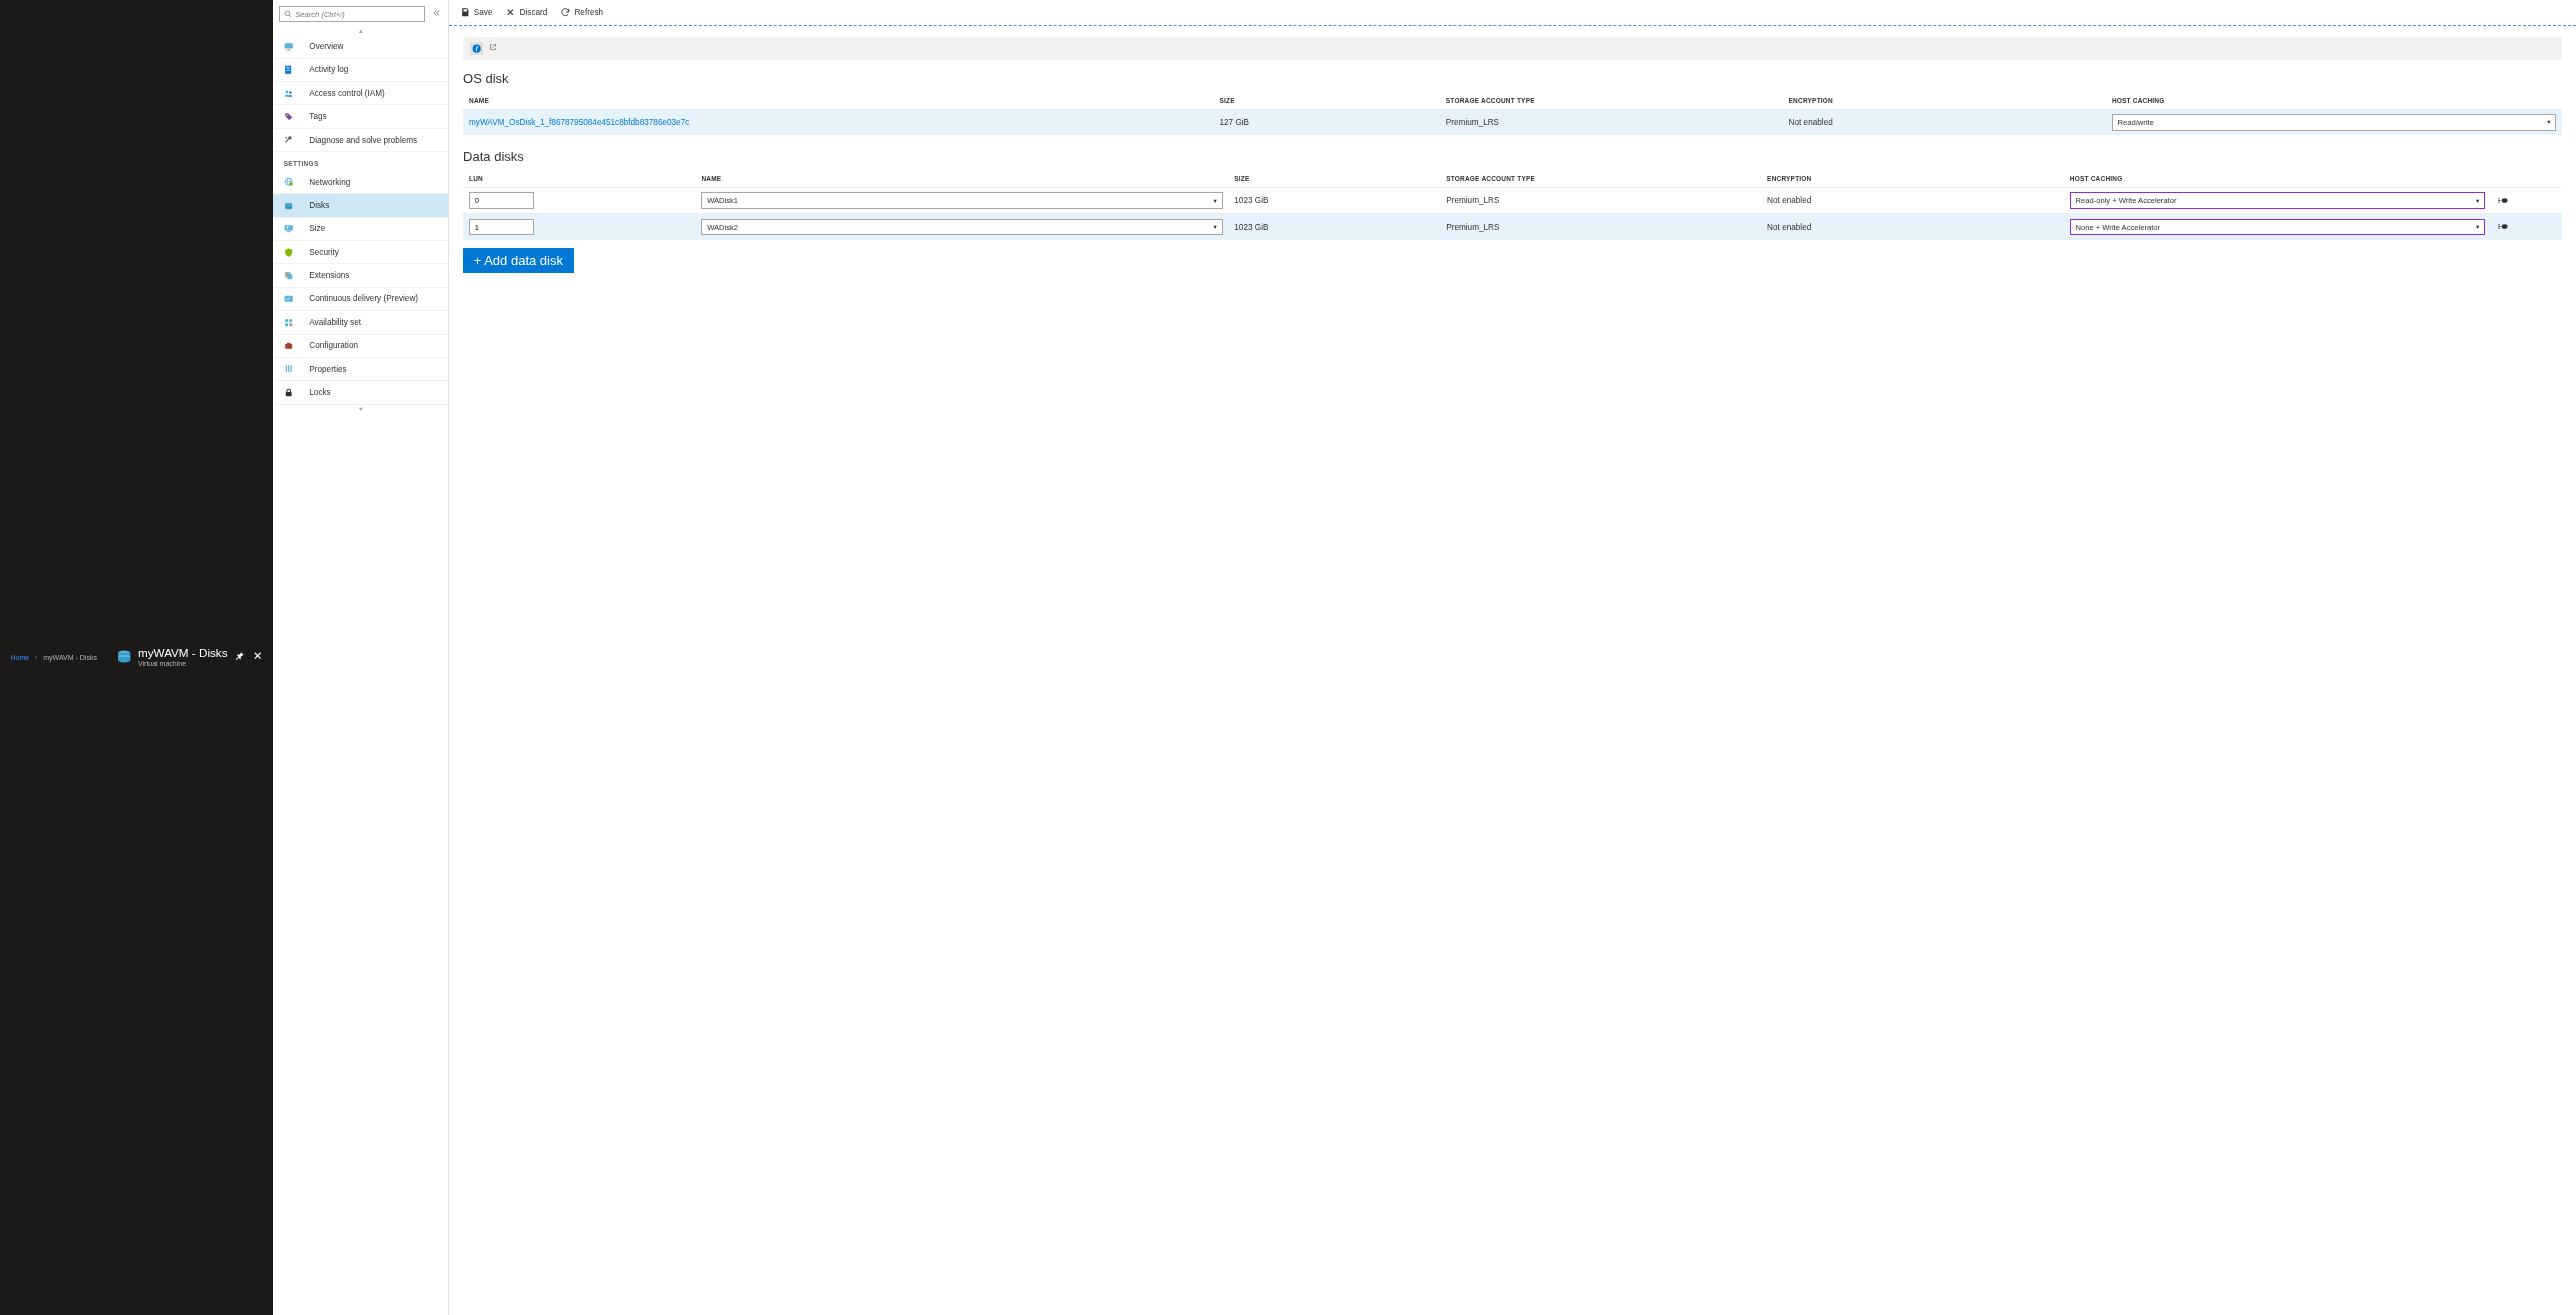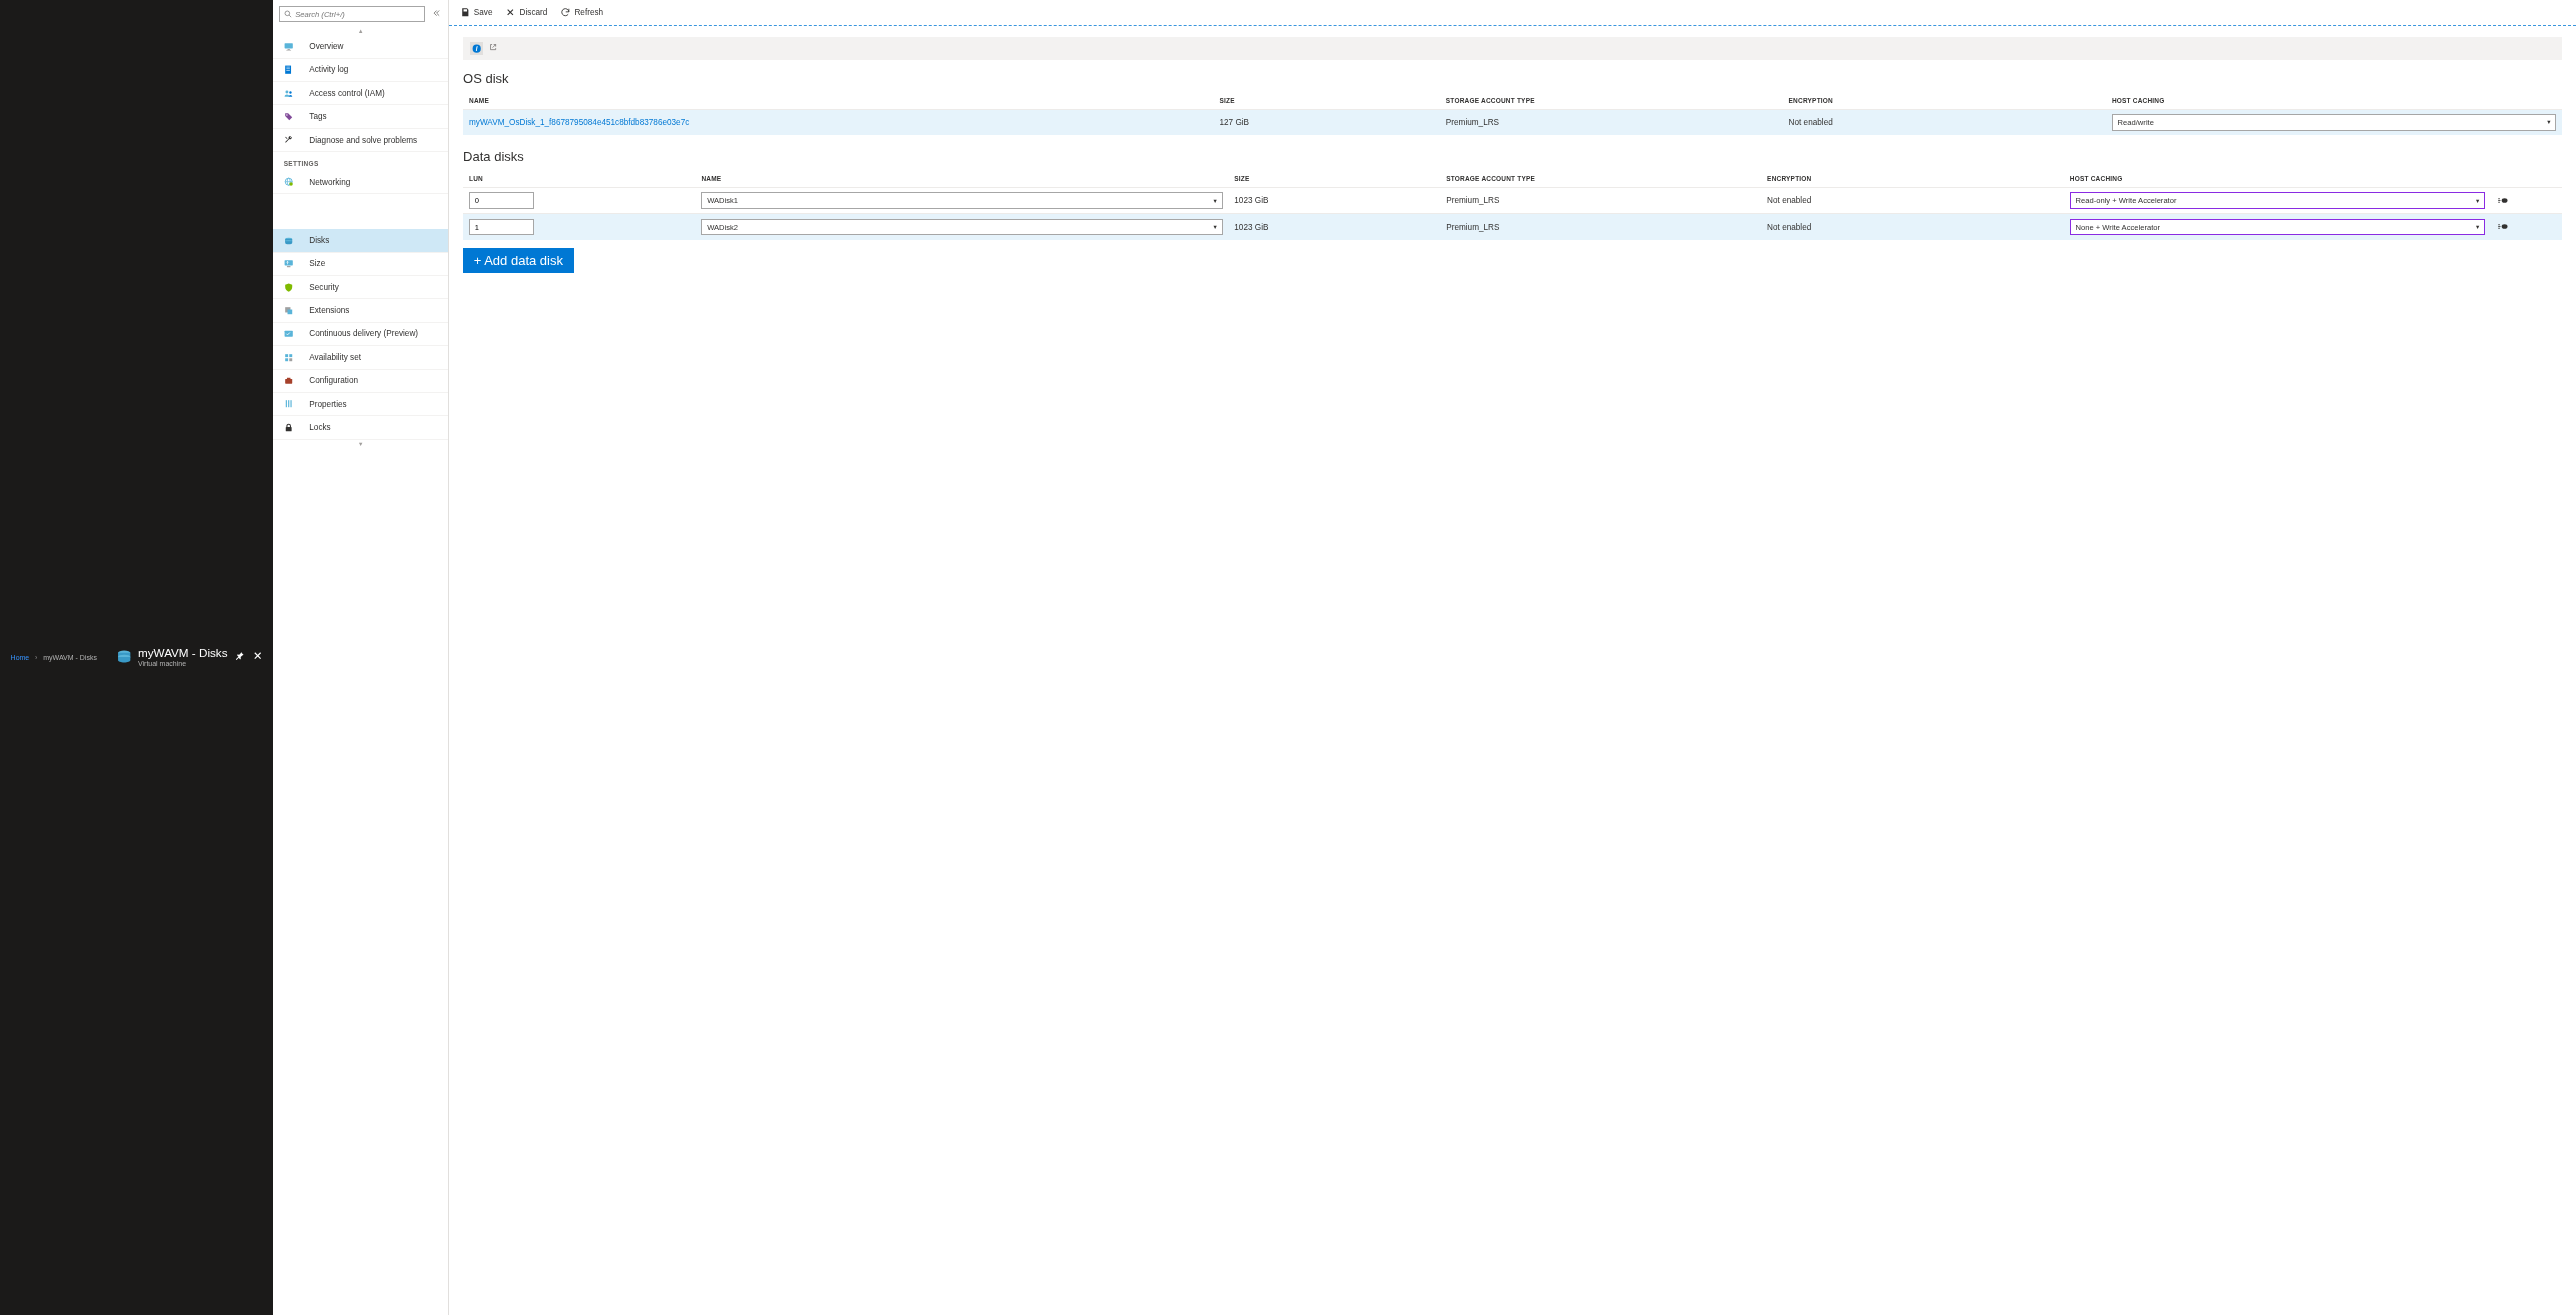--- a/index.html
+++ b/index.html
@@ -28,21 +28,21 @@
 .search-box { flex: 1; border: 0.6px solid #a6a6a6; height: 16.4px; display: flex; align-items: center; padding: 0 3.5px; }
 .search-box svg { width: 8.2px; height: 8.2px; color: #666; margin-right: 3.5px; }
 .search-box input { border: none; outline: none; flex: 1; font-size: 7.6px; font-style: italic; color: #666; background: transparent; }
 .collapse-chevron { color: #605e5c; cursor: pointer; padding: 2.3px; }
 
 .nav-scroll { flex: 1; overflow-y: auto; position: relative; }
 .nav-scroll::-webkit-scrollbar { width: 9.4px; }
 .nav-scroll::-webkit-scrollbar-track { background: #f3f2f1; }
 .nav-scroll::-webkit-scrollbar-thumb { background: #c8c6c4; }
 .nav-item { display: flex; align-items: center; gap: 15px; padding: 5.9px 9.4px 5.9px 10.6px; border-bottom: 0.6px solid #f3f2f1; cursor: pointer; color: #323130; }
-.nav-item.selected { background: #cfe8f6; margin-top: 35px; }
+.nav-item.selected { background: #cfe8f6; }
 .nav-item .nicon { width: 10.6px; height: 10.6px; flex-shrink: 0; display: flex; align-items: center; justify-content: center; }
 .nav-section { padding: 8.2px 10.6px 3.5px 10.6px; font-size: 6.5px; letter-spacing: 0.3px; color: #605e5c; font-weight: 600; }
 .scroll-arrow { text-align: center; color: #a19f9d; font-size: 5.9px; padding: 1.2px 0; }
 
 
 .main { flex: 1; display: flex; flex-direction: column; overflow: hidden; }
 .toolbar { display: flex; align-items: center; gap: 13px; padding: 7px 10.6px; border-bottom: 0.6px dashed #3a96dd; }
 .tb-btn { display: flex; align-items: center; gap: 3.5px; cursor: pointer; color: #323130; font-size: 8.2px; }
 .tb-btn svg { width: 10.6px; height: 10.6px; }
 .content { flex: 1; overflow-y: auto; padding: 11.7px 14px; }

